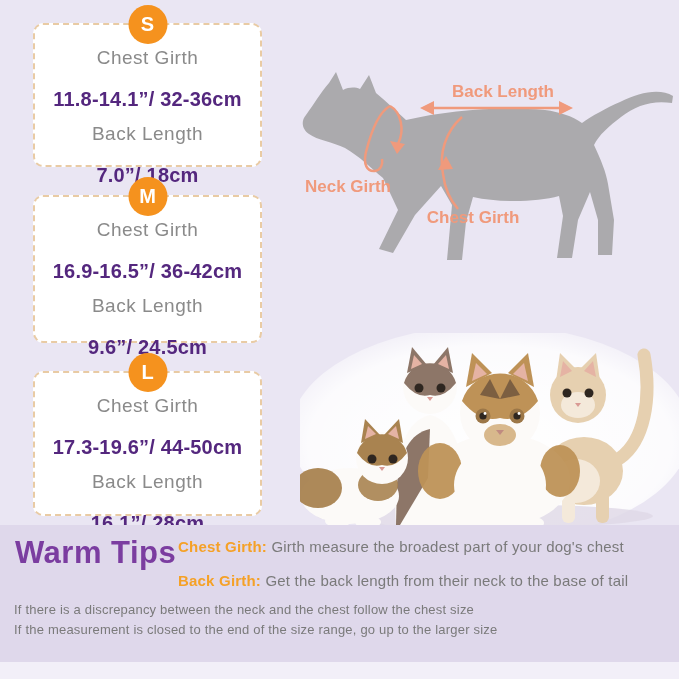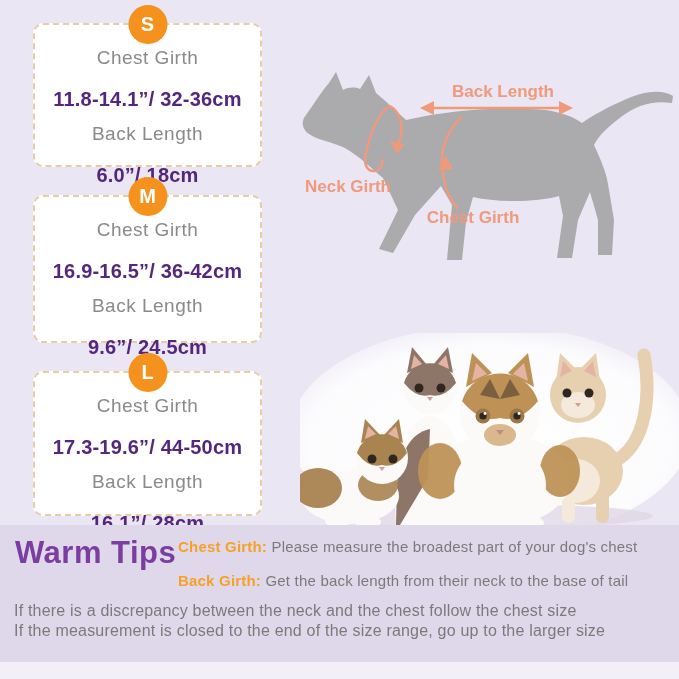--- a/index.html
+++ b/index.html
@@ -48,21 +48,21 @@
   }
   .tip-row{
     position:absolute;left:178px;margin:0;white-space:nowrap;
     font-size:15px;color:#7A7A7A;letter-spacing:.2px;
   }
   .tip-row .tip-label{color:#F5A127;font-weight:bold;}
   .tip-row-1{top:13px;}
   .tip-row-2{top:47px;}
   .note{
     position:absolute;left:14px;margin:0;white-space:nowrap;
-    font-size:16px;color:#7A7A7A;letter-spacing:.2px;
+    font-size:13px;color:#7A7A7A;letter-spacing:.2px;
   }
   .note-1{top:77px;}
   .note-2{top:97px;}
   .footer-strip{
     position:absolute;left:0;top:662px;width:679px;height:17px;
     background:#F2EFF8;
   }
 </style>
 </head>
 <body>
@@ -70,21 +70,21 @@
 <div class="page">
 
   <div class="card card-s">
     <div class="badge">
       <span>S</span>
     </div>
     <div class="inner">
       <div class="label">Chest Girth</div>
       <div class="value">11.8-14.1”/ 32-36cm</div>
       <div class="label">Back Length</div>
-      <div class="value">6.0”/ 18cm</div>
+      <div class="value">7.0”/ 18cm</div>
     </div>
   </div>
 
   <div class="card card-m">
     <div class="badge">
       <span>M</span>
     </div>
     <div class="inner">
       <div class="label">Chest Girth</div>
       <div class="value">16.9-16.5”/ 36-42cm</div>
@@ -216,21 +216,21 @@
       <circle cx="219" cy="80.5" r="1.4" fill="#FFFFFF"></circle>
       <ellipse cx="200" cy="102" rx="16" ry="11" fill="#D8B88C"></ellipse>
       <path d="M196,97 L204,97 L200,102 Z" fill="#C08B80"></path>
       <ellipse cx="170" cy="190" rx="16" ry="7" fill="#FCFAF8"></ellipse>
       <ellipse cx="228" cy="190" rx="16" ry="7" fill="#FCFAF8"></ellipse>
     </g>
   </svg>
 
   <div class="tips">
     <h2 class="tips-title">Warm Tips</h2>
-    <p class="tip-row tip-row-1"><span class="tip-label">Chest Girth:</span><span> Please measure the broadest part of your dog's chest</span></p>
+    <p class="tip-row tip-row-1"><span class="tip-label">Chest Girth:</span><span> Girth measure the broadest part of your dog's chest</span></p>
     <p class="tip-row tip-row-2"><span class="tip-label">Back Girth:</span><span> Get the back length from their neck to the base of tail</span></p>
     <p class="note note-1">If there is a discrepancy between the neck and the chest follow the chest size</p>
     <p class="note note-2">If the measurement is closed to the end of the size range, go up to the larger size</p>
   </div>
 
   <div class="footer-strip"></div>
 
 </div>
 
 </body></html>

